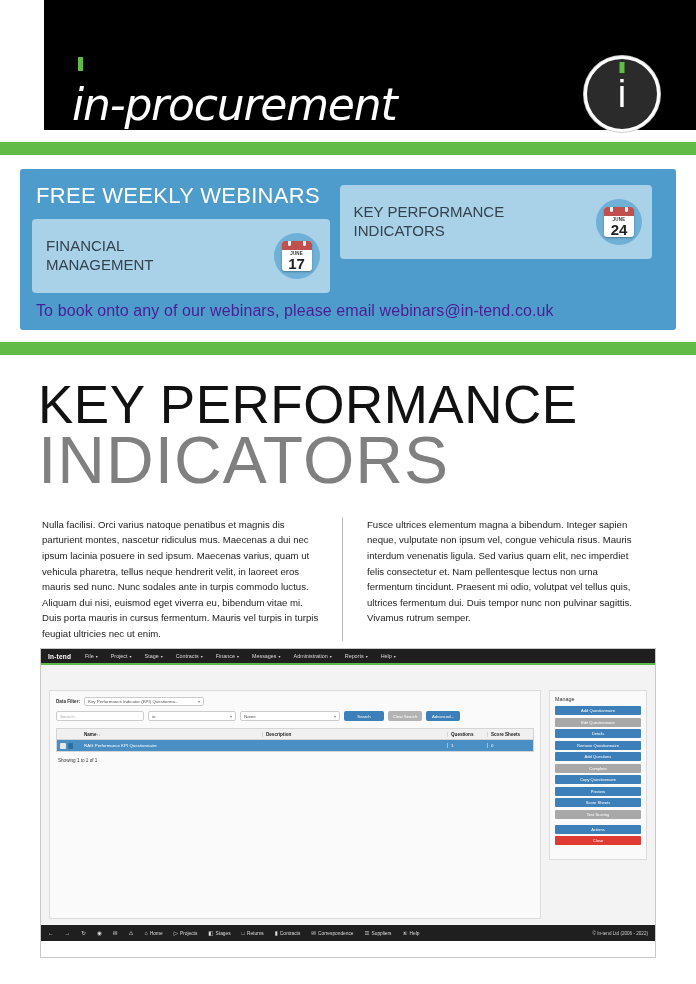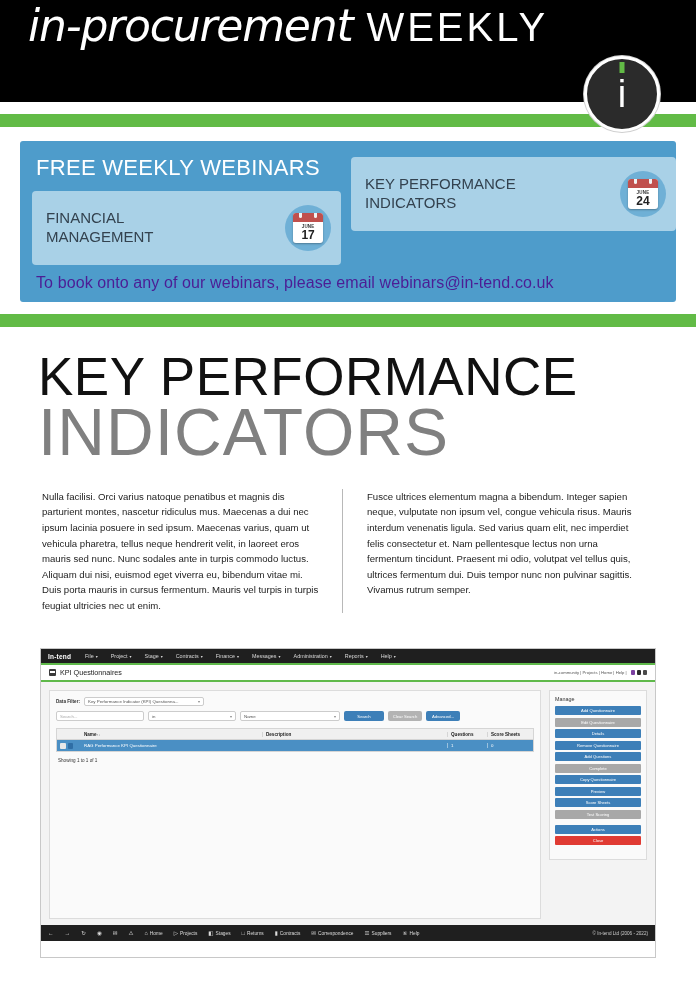--- a/index.html
+++ b/index.html
@@ -7,25 +7,26 @@
   body {
     font-family: "Liberation Sans", sans-serif;
     background: #ffffff;
     position: relative;
     overflow: hidden;
   }
 
   
   .masthead {
     background: #000000;
-    height: 102px;
+    height: 130px;
     position: relative;
     display: flex;
-    align-items: flex-start;
+    align-items: flex-end;
     padding-left: 28px;
+    margin-left: 44px;
   }
   .logo-wrap { position: relative; display: flex; align-items: baseline; }
   .logo-mark {
     position: absolute;
     left: 6px; top: -22px;
     width: 5px; height: 14px;
     background: #62bb46;
   }
   .logo-main {
     font-family: "DejaVu Sans", sans-serif;
@@ -71,21 +72,21 @@
     background: #62bb46;
   }
   .green-rule { height: 13px; background: #62bb46; }
   .white-gap { height: 12px; background: #ffffff; }
 
   
   .banner-zone { background:#ffffff; padding: 14px 20px 0 20px; }
   .banner {
     background: #4e9ccb;
     border-radius: 3px;
-    padding: 10px 0 8px 12px;
+    padding: 10px 24px 8px 12px;
     position: relative;
   }
   .banner-grid { display: flex; gap: 10px; }
   .banner-left { width: 48%; }
   .banner-right { flex: 1; display: flex; flex-direction: column; gap: 10px; padding-top: 6px;}
   .banner-title {
     color: #ffffff;
     font-size: 22px;
     font-weight: 400;
     letter-spacing: .3px;
@@ -130,21 +131,21 @@
   .cal-top { background: #c0504d; height: 9px; position: relative; }
   .card-sm .cal-top { height: 7px; }
   .cal-ring {
     position: absolute; top: -3px;
     width: 3px; height: 8px; background: #f2f2f2; border-radius: 2px;
   }
   .cal-ring.l { left: 6px; } .cal-ring.r { right: 6px; }
   .cal-body { flex:1; display:flex; flex-direction:column; align-items:center; justify-content:center; }
   .cal-mon { font-size: 4.5px; color: #333; letter-spacing: .2px; font-weight: bold; }
   .card-sm .cal-mon { font-size: 3.6px; }
-  .cal-day { font-size: 12px; color: #222; font-weight: bold; line-height: 1; }
+  .cal-day { font-size: 15px; color: #222; font-weight: bold; line-height: 1; }
   .card-sm .cal-day { font-size: 9px; }
   .banner-foot {
     color: #4c1d95;
     font-size: 16px;
     margin: 9px 0 2px 4px;
     letter-spacing: .1px;
   }
 
   
   .rule-zone { padding-top: 12px; }
@@ -336,21 +337,20 @@
   .foot-ico .lbl { font-size: 4.8px; }
   .foot-copy { color: #cccccc; font-size: 4.6px; }
 </style>
 </head>
 <body>
 
 <div class="masthead">
   <div class="logo-wrap">
     <span class="logo-mark"></span>
     <span class="logo-main">in-procurement</span>
-    <span class="logo-sub">WEEKLY</span>
   </div>
 </div>
 <div class="roundel">
   <span class="roundel-i">i</span>
 </div>
 <div class="white-gap"></div>
 <div class="green-rule"></div>
 
 <div class="banner-zone">
   <div class="banner">
@@ -426,34 +426,20 @@
     <span class="nav-item"><span>Contracts</span><span class="caret">▾</span></span>
     <span class="nav-item"><span>Finance</span><span class="caret">▾</span></span>
     <span class="nav-item"><span>Messages</span><span class="caret">▾</span></span>
     <span class="nav-item"><span>Administration</span><span class="caret">▾</span></span>
     <span class="nav-item"><span>Reports</span><span class="caret">▾</span></span>
     <span class="nav-item"><span>Help</span><span class="caret">▾</span></span>
   </div>
 
   <div class="app-body">
 
-    <div class="app-head">
-      <div class="app-head-left">
-        <span class="page-icon"></span>
-        <span class="page-title">KPI Questionnaires</span>
-      </div>
-      <div class="crumbs">
-        <span>in-community | Projects | Home | Help |</span>
-        <span class="crumb-icons">
-          <span class="ci p"></span>
-          <span class="ci b"></span>
-          <span class="ci g"></span>
-        </span>
-      </div>
-    </div>
 
     <div class="panel-main">
 
       <div class="filter-row">
         <span class="filter-lbl">Data Filter:</span>
         <span class="sel sel-filter">
           <span>Key Performance Indicator (KPI) Questionna...</span>
           <span class="cv">▾</span>
         </span>
       </div>

